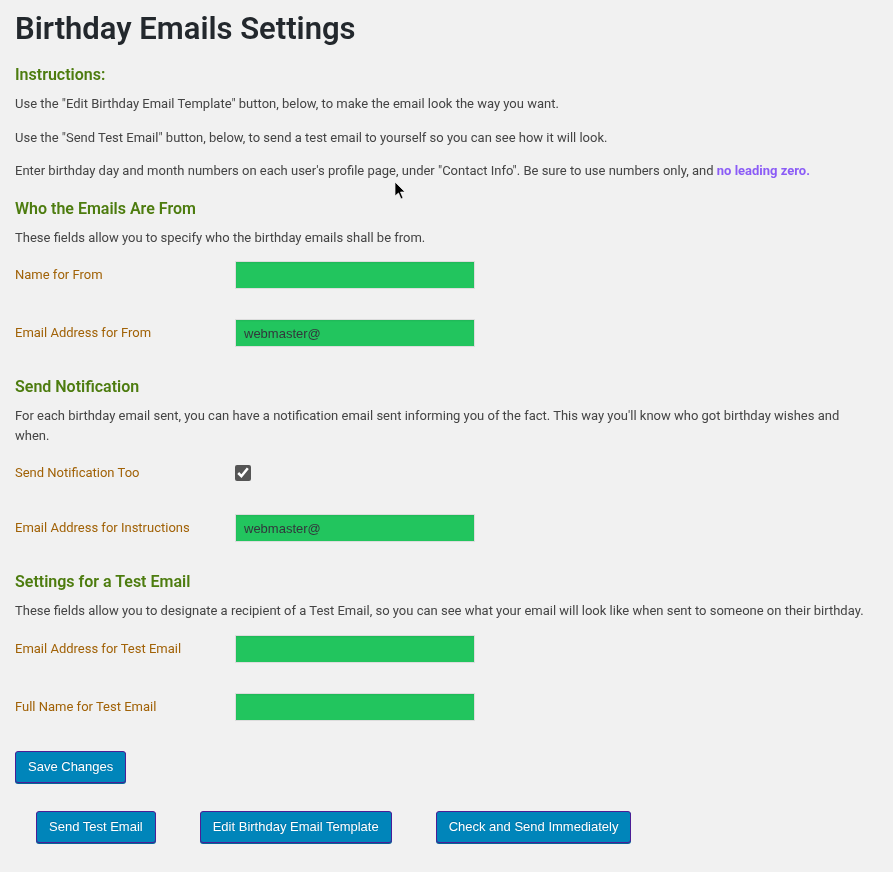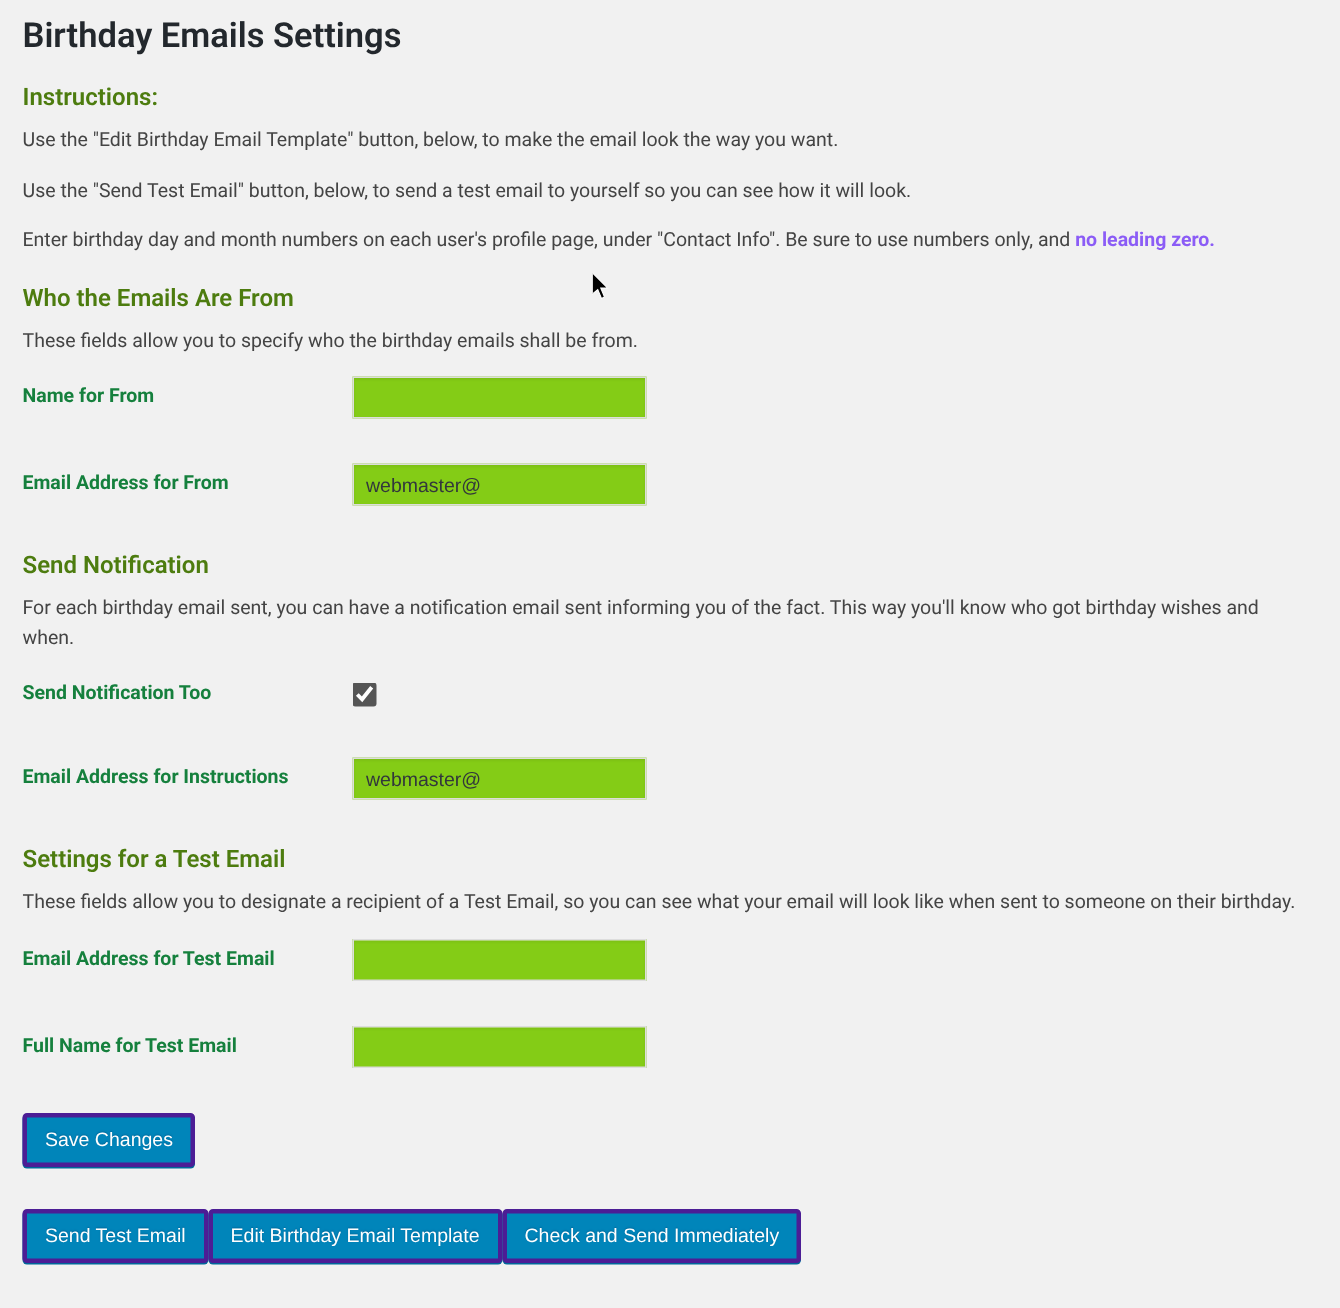--- a/index.html
+++ b/index.html
@@ -9,21 +9,21 @@
     }
     body {
       font-family: -apple-system, BlinkMacSystemFont, "Segoe UI", Roboto, Oxygen-Sans, Ubuntu, Cantarell, "Helvetica Neue", sans-serif;
       font-size: 13px;
       color: #444;
       background: #f1f1f1;
       padding: 10px 20px 20px 15px;
       width: 893px;
     }
     h1 {
-      font-size: 23px;
+      font-size: 31px;
       font-weight: 400;
       color: #23282d;
       margin: 0 0 8px 0;
       font-weight: 600;
     }
     h2 {
       font-size: 16px;
       font-weight: 600;
       color: #4d7c0f;
       margin: 18px 0 10px 0;
@@ -36,63 +36,65 @@
     }
     .form-row {
       display: flex;
       align-items: flex-start;
       margin-bottom: 30px;
       margin-top: 12px;
     }
     .form-label {
       width: 220px;
       font-size: 13px;
-      font-weight: 700;
-      color: #15803d;
+      font-weight: 400;
+      color: #a16207;
       padding-top: 6px;
       flex-shrink: 0;
     }
     .form-field {
       flex: 0 0 auto;
     }
     input[type="text"] {
-      width: 196px;
+      width: 240px;
       height: 28px;
       padding: 3px 8px;
       font-size: 13px;
       border: 1px solid #ddd;
-      background: #84cc16;
+      background: #22c55e;
       box-shadow: inset 0 1px 2px rgba(0,0,0,.07);
       color: #32373c;
     }
     input[type="checkbox"] {
       width: 16px;
       height: 16px;
       margin-top: 6px;
       accent-color: #555;
     }
     .button-primary {
       display: inline-block;
       background: #0085ba;
-      border: 3px solid #4c1d95;
+      border: 1px solid #4c1d95;
       color: #fff;
       font-size: 13px;
       padding: 6px 12px;
       cursor: pointer;
       border-radius: 3px;
       box-shadow: 0 1px 0 #006799;
       text-shadow: 0 -1px 1px #006799;
       line-height: 1.4;
     }
     .save-row {
       margin-top: 18px;
       margin-bottom: 28px;
     }
     .action-row {
       display: flex;
+      gap: 44px;
+      margin-left: 21px;
     }
     strong {
       font-weight: 700;
       color: #8b5cf6;
     }
     .cursor {
       position: absolute;
       left: 380px;
       top: 172px;
       pointer-events: none;

